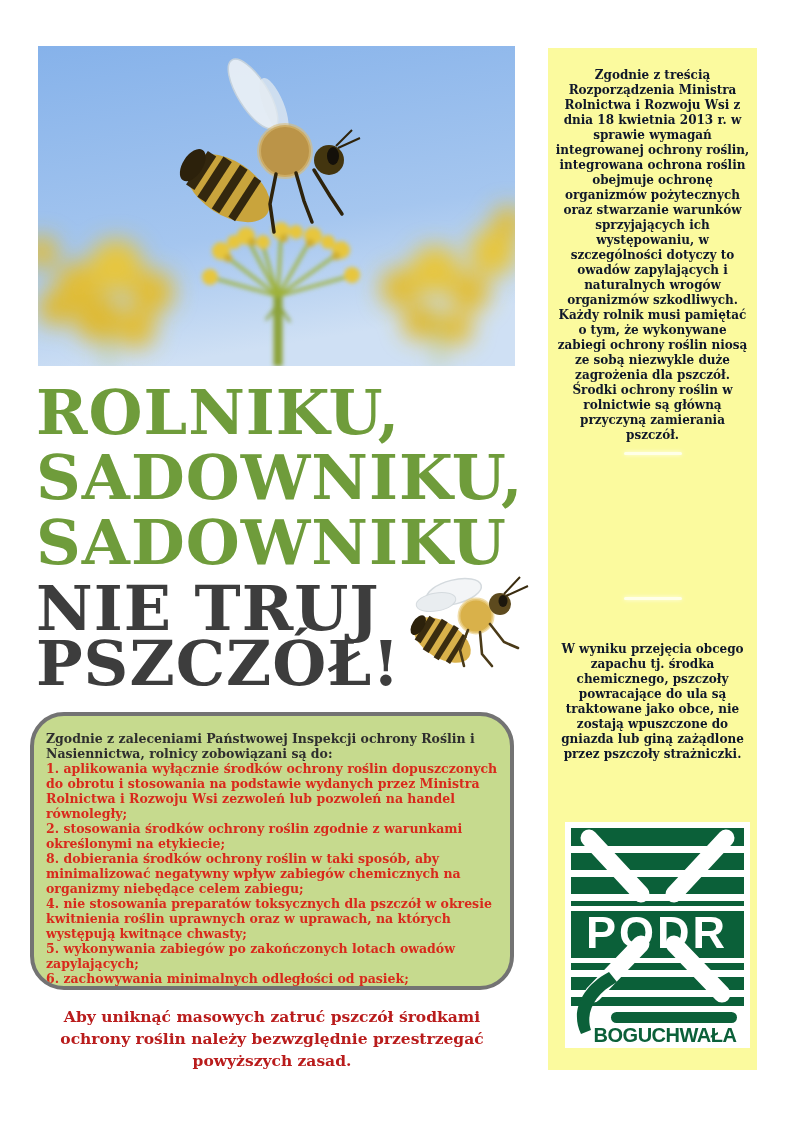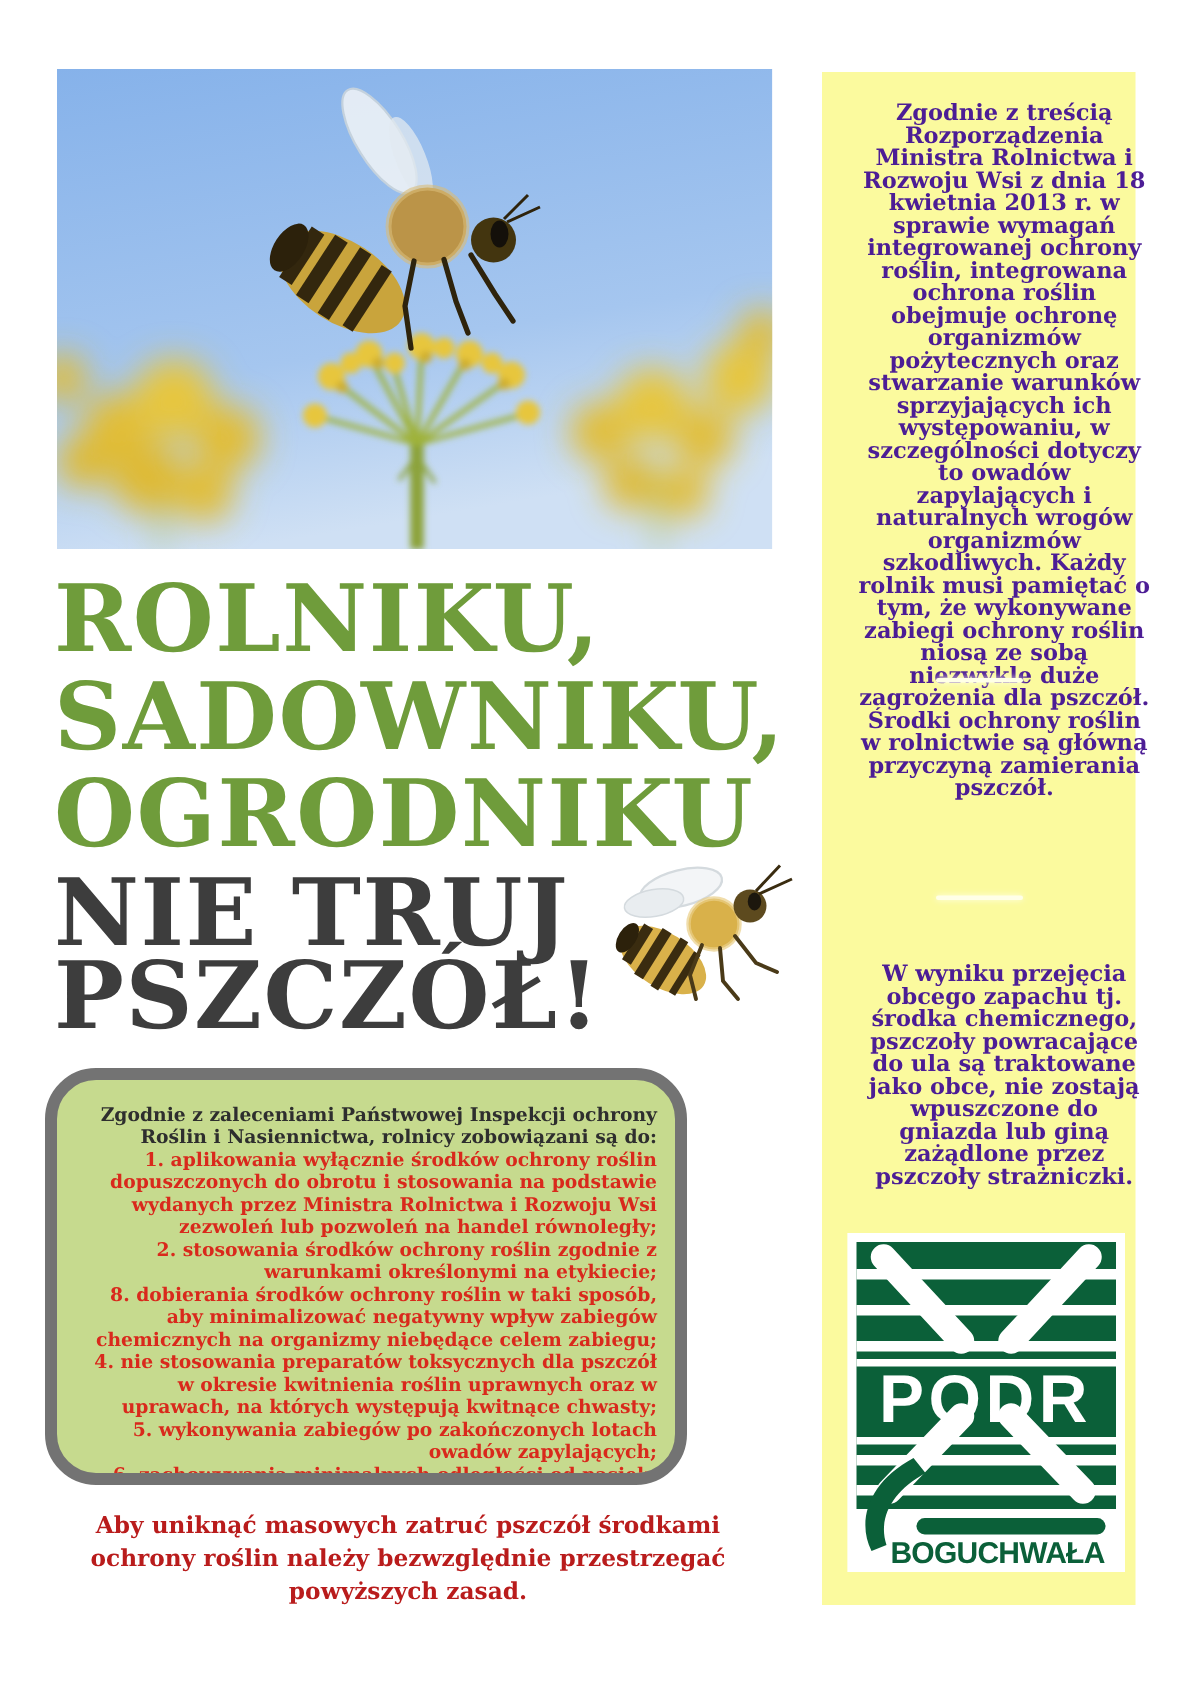--- a/index.html
+++ b/index.html
@@ -11,36 +11,36 @@
   .photo{position:absolute;left:38px;top:46px;width:477px;height:320px;overflow:hidden;}
   
   .headline{position:absolute;left:36px;top:380px;width:500px;font-weight:700;}
   .hl-green{display:block;font-size:62px;line-height:65px;color:#6f9c3b;letter-spacing:1px;white-space:nowrap;}
   .hl-dark{display:block;font-size:62px;line-height:55px;color:#3d3d3d;letter-spacing:1px;white-space:nowrap;}
   .hl-dark.first{margin-top:6px;}
   
   .flying-bee{position:absolute;left:402px;top:566px;width:132px;height:110px;}
   
   .green-box{
-    position:absolute;left:30px;top:712px;width:428px;height:278px;box-sizing:border-box;
-    background:#c6da8e;border:8px solid #737373;border-radius:34px;
-    padding:15px 12px;text-align:right;overflow:hidden;
+    position:absolute;left:30px;top:712px;width:484px;height:278px;box-sizing:border-box;
+    background:#c6da8e;border:4px solid #737373;border-radius:34px;
+    padding:15px 12px;text-align:left;overflow:hidden;
   }
   .box-intro{font-size:12.5px;line-height:15px;font-weight:700;color:#2e2e2e;margin:0 0 0 0;}
   .box-item{font-size:12.5px;line-height:15px;font-weight:700;color:#d9291c;margin:0;}
   
   .footer-text{
     position:absolute;left:30px;top:1006px;width:484px;text-align:center;
     font-size:15.5px;line-height:22px;font-weight:700;color:#b91c1c;
   }
   
   .sidebar{position:absolute;left:548px;top:48px;width:209px;height:1022px;background:#fbfa9e;}
   .side-par{
-    position:absolute;left:24px;width:195px;text-align:center;
-    font-size:15px;line-height:15px;font-weight:700;color:#4c1d95;
+    position:absolute;left:7px;width:195px;text-align:center;
+    font-size:12px;line-height:15px;font-weight:700;color:#0f172a;
   }
   .side-par.p1{top:20px;}
   .side-par.p2{top:448px;}
   .side-par.p3{top:594px;}
   .divider{position:absolute;left:76px;width:58px;height:3px;background:#ffffe8;border-radius:2px;box-shadow:0 0 4px #ffffe8;}
   .divider.d1{top:404px;}
   .divider.d2{top:549px;}
   .logo-box{position:absolute;left:17px;top:774px;width:147px;height:226px;background:#ffffff;}
 </style>
 </head>
@@ -144,21 +144,21 @@
         <path d="M258,127 L266,155 L274,176"></path>
         <path d="M276,124 L292,150 L304,168"></path>
       </g>
     </g>
   </svg>
 </div>
 
 <div class="headline">
   <span class="hl-green">ROLNIKU,</span>
   <span class="hl-green">SADOWNIKU,</span>
-  <span class="hl-green">OGRODNIKU</span>
+  <span class="hl-green">SADOWNIKU</span>
   <span class="hl-dark first">NIE TRUJ</span>
   <span class="hl-dark">PSZCZÓŁ!</span>
 </div>
 
 <div class="flying-bee">
   <svg width="132" height="110" viewBox="0 0 132 110">
 
     <ellipse cx="52" cy="26" rx="28" ry="12" transform="rotate(-14 52 26)" fill="#f3f5f7" stroke="#d4dade" stroke-width="1.5"></ellipse>
     <ellipse cx="34" cy="36" rx="20" ry="9" transform="rotate(-10 34 36)" fill="#e9edf0" stroke="#d4dade" stroke-width="1"></ellipse>
 

